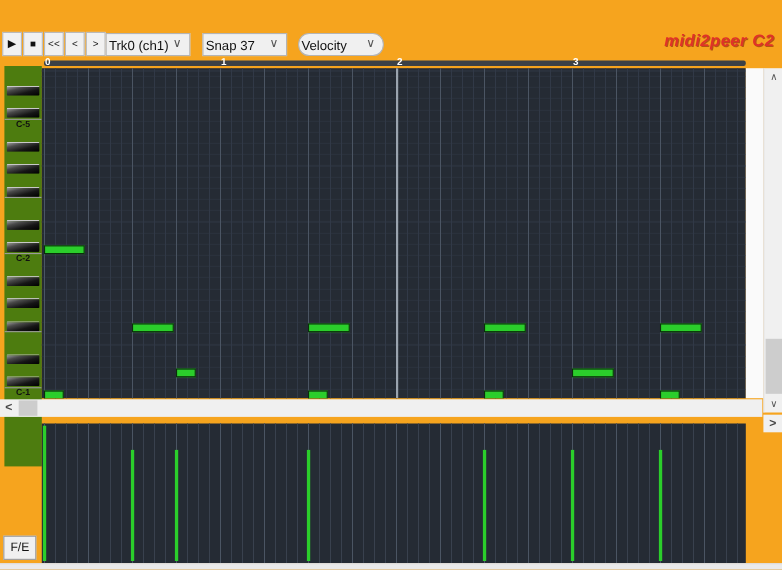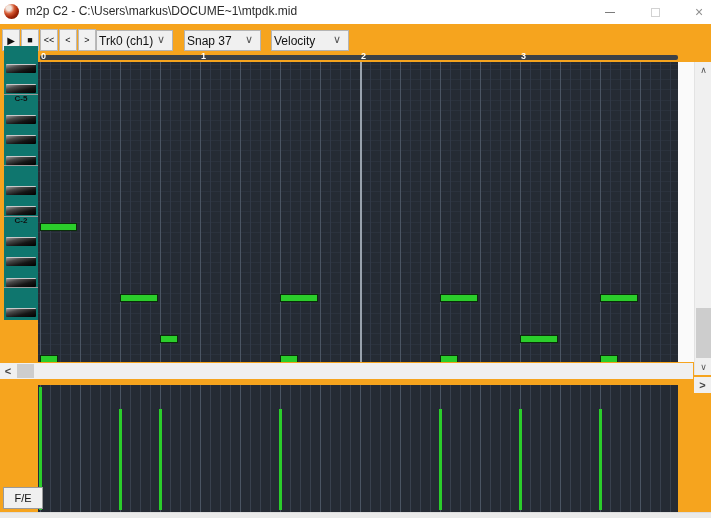--- a/index.html
+++ b/index.html
@@ -20,32 +20,32 @@
   
   .tbtn { position:absolute; top:29px; width:18px; height:22px; background:#f1f1f1; border:1px solid #b9b9b9;
     display:flex; align-items:center; justify-content:center; font-size:9px; color:#111; padding:0; cursor:default; }
   .tbtn.play { left:2px; font-size:10px; }
   .tbtn.stop { left:21px; font-size:9px; }
   .tbtn.rew  { left:40px; } .tbtn.back { left:59px; } .tbtn.fwd { left:78px; }
   .dropdown { position:absolute; top:30px; height:21px; background:#f0f0f0; border:1px solid #b4b4b4;
     font-size:12px; color:#111; display:flex; align-items:center; padding-left:2px; }
   .dd-track { left:96px;  width:77px; }
   .dd-snap  { left:184px; width:77px; }
-  .dd-mode  { left:271px; width:78px; }
+  .dd-mode  { left:271px; width:78px;border-radius:10px; }
   .dd-chevron { position:absolute; right:7px; top:2px; font-size:11px; color:#555; }
   .logo { position:absolute; right:7px; top:29px; font-size:15px; font-weight:bold; font-style:italic;
     color:#e03228; text-shadow:1px 1px 0 rgba(125,22,10,0.55); letter-spacing:0.5px; }
 
   
   .ruler-bar { position:absolute; left:40px; top:55px; width:638px; height:5px; background:#3c4146; border-radius:2px; }
   .ruler { position:absolute; left:0; top:51px; width:711px; height:11px; }
   .ruler-mark { position:absolute; top:0; font-size:9px; font-weight:bold; color:#ffffff; line-height:11px; }
 
   
-  .keys { position:absolute; left:4px; top:46px; width:34px; height:274px; background:#0f766e; overflow:hidden; }
+  .keys { position:absolute; left:4px; top:60px; width:34px; height:364px; background:#4d7c0f; overflow:hidden; }
   .wk-sep { position:absolute; left:0; width:34px; height:1px; background:#9a9a9a; }
   .black-key { position:absolute; left:2px; width:30px; height:9px; border-radius:1px;
     background:linear-gradient(165deg,#9a9a9a 0%,#4a4a4a 28%,#161616 62%,#000 100%);
     border-top:1px solid #c8c8c8; }
   .key-label { position:absolute; left:0; width:34px; text-align:center; font-size:8px; font-weight:bold; color:#111; line-height:8px; }
 
   
   .grid { position:absolute; left:38px; top:62px; width:640px; height:300px; overflow:hidden;
     background-color:#252b34;
     background-image:
@@ -73,43 +73,30 @@
 
   
   .velocity { position:absolute; left:38px; top:385px; width:640px; height:127px; overflow:hidden;
     background-color:#252b34;
     background-image:
       repeating-linear-gradient(90deg, #4b5563 0 1px, transparent 1px 40px),
       repeating-linear-gradient(90deg, #39414e 0 1px, transparent 1px 10px);
     background-position:2px 0, 2px 0; }
   .stem { position:absolute; bottom:2px; width:3px; }
 
-  .fe-btn { position:absolute; left:3px; top:487px; width:40px; height:22px; background:#f0f0f0;
+  .fe-btn { position:absolute; left:3px; top:487px; width:30px; height:22px; background:#f0f0f0;
     border:1px solid #9a9a9a; font-size:11px; color:#111; display:flex; align-items:center; justify-content:center; }
 
   .bottom-strip { position:absolute; left:0; top:512px; width:711px; height:6px; background:#eaeaea; border-top:1px solid #dcdcdc; }
 </style>
 </head>
 <body>
 
 <div class="app">
 
-  <div class="titlebar">
-    <div class="app-icon"></div>
-    <div class="title-text">m2p C2 - C:\Users\markus\DOCUME~1\mtpdk.mid</div>
-    <div class="win-btn wb-min">
-        <div class="glyph-dash"></div>
-      </div>
-    <div class="win-btn wb-max">
-        <div class="glyph-square"></div>
-      </div>
-    <div class="win-btn wb-close">
-        <span>×</span>
-      </div>
-  </div>
 
   <button class="tbtn play">
       <span>▶</span>
     </button>
   <button class="tbtn stop">
       <span>■</span>
     </button>
   <button class="tbtn rew">
       <span>&lt;&lt;</span>
     </button>
@@ -126,20 +113,21 @@
   </div>
   <div class="dropdown dd-snap">
     <span>Snap 37</span>
     <span class="dd-chevron">∨</span>
   </div>
   <div class="dropdown dd-mode">
     <span>Velocity</span>
     <span class="dd-chevron">∨</span>
   </div>
 
+  <div class="logo">midi2peer C2</div>
 
   <div class="ruler-bar"></div>
   <div class="ruler">
       <div class="ruler-mark" style="left: 41px;">0</div>
       <div class="ruler-mark" style="left: 201px;">1</div>
       <div class="ruler-mark" style="left: 361px;">2</div>
       <div class="ruler-mark" style="left: 521px;">3</div>
     </div>
 
   <div class="keys">

